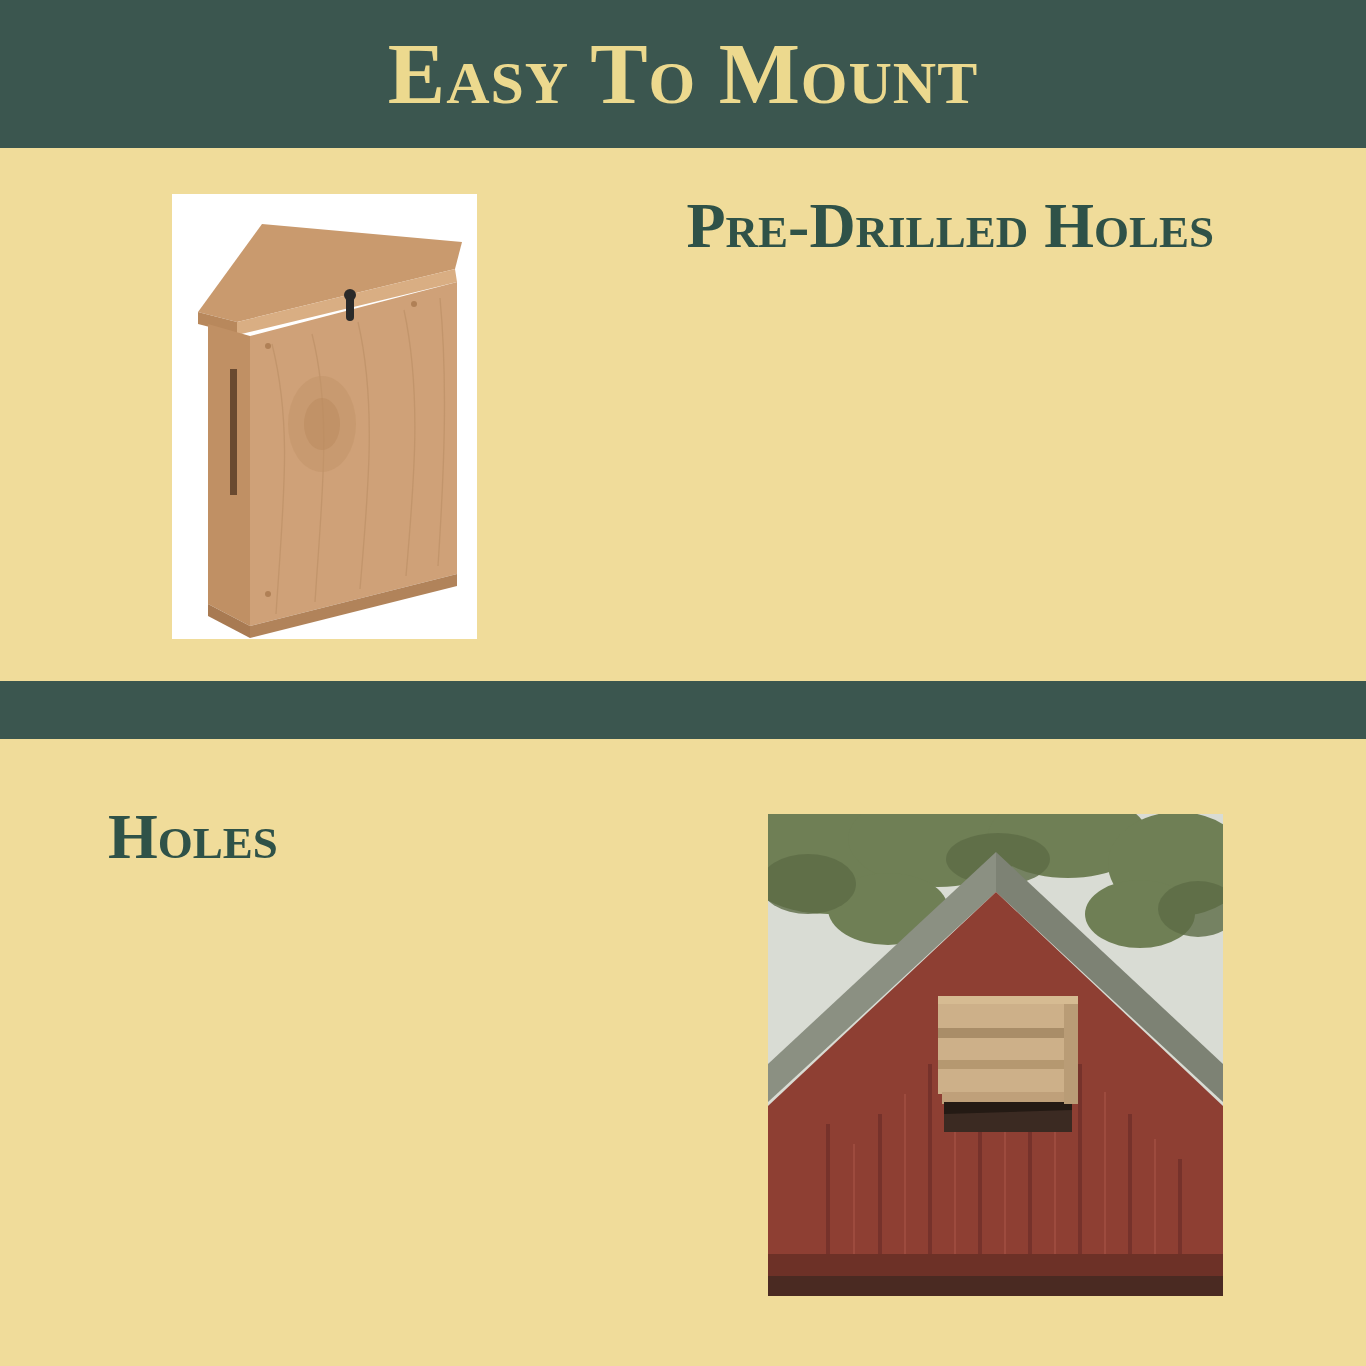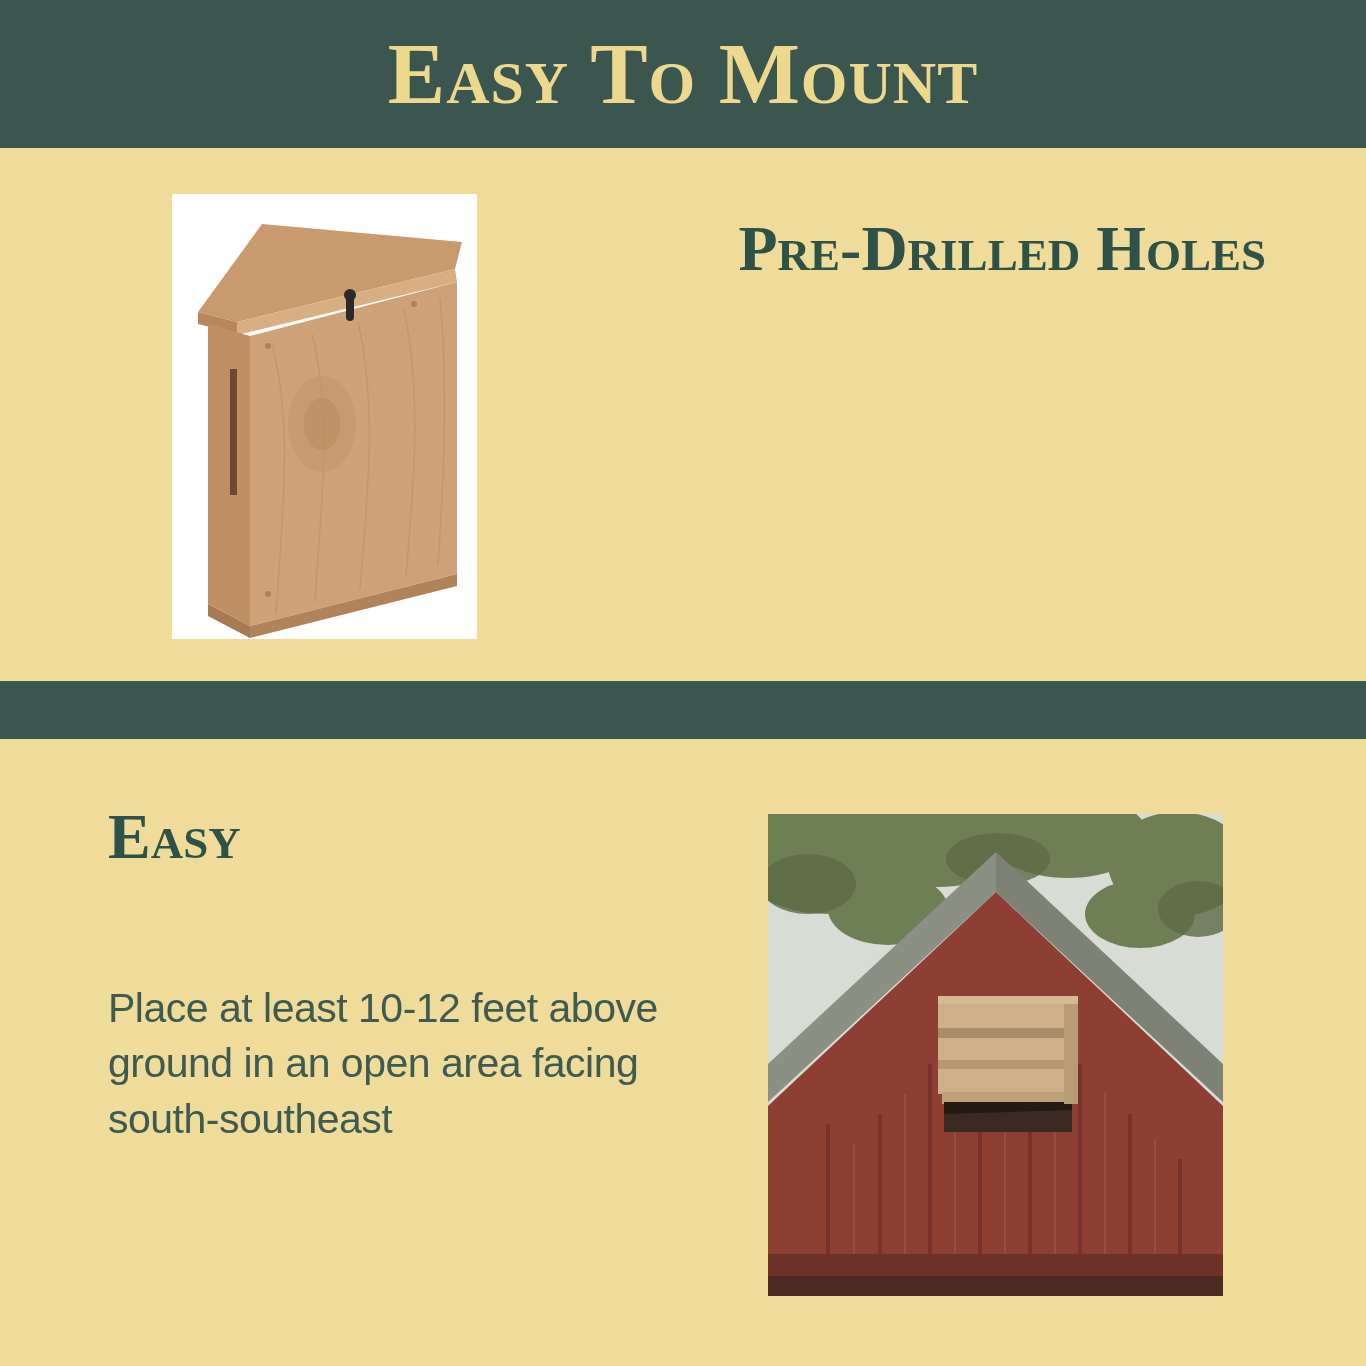--- a/index.html
+++ b/index.html
@@ -67,25 +67,24 @@
   .box-art {
     position: absolute;
     left: 0;
     top: 0;
     width: 305px;
     height: 445px;
   }
 
   .copy-col {
     position: absolute;
-    left: 656px;
+    left: 604px;
     top: 44px;
     width: 610px;
     text-align: right;
-    margin-top: 23px;
   }
   .sub-heading {
     font-family: "Liberation Serif", serif;
     font-weight: bold;
     color: #2f5248;
     font-size: 64px;
     line-height: 1.05;
     font-variant: small-caps;
     margin: 0;
   }
@@ -206,22 +205,21 @@
     </div>
 
     <div class="copy-col">
       <h2 class="sub-heading">Pre-Drilled Holes</h2>
     </div>
   </div>
 
   <div class="divider-band"></div>
 
   <div class="section-two">
-    <h2 class="mount-heading">Easy</h2>
-    <p class="mount-copy">Place at least 10-12 feet above ground in an open area facing south-southeast</p>
+    <h2 class="mount-heading">Holes</h2>
 
     <div class="barn-photo">
       <svg class="barn-art" viewBox="0 0 455 482" preserveAspectRatio="xMidYMid meet">
 
         <rect x="0" y="0" width="455" height="482" fill="#d9dcd4"></rect>
 
         <g fill="#6f7f55">
           <ellipse cx="60" cy="40" rx="95" ry="60"></ellipse>
           <ellipse cx="170" cy="25" rx="90" ry="48"></ellipse>
           <ellipse cx="300" cy="22" rx="80" ry="42"></ellipse>

